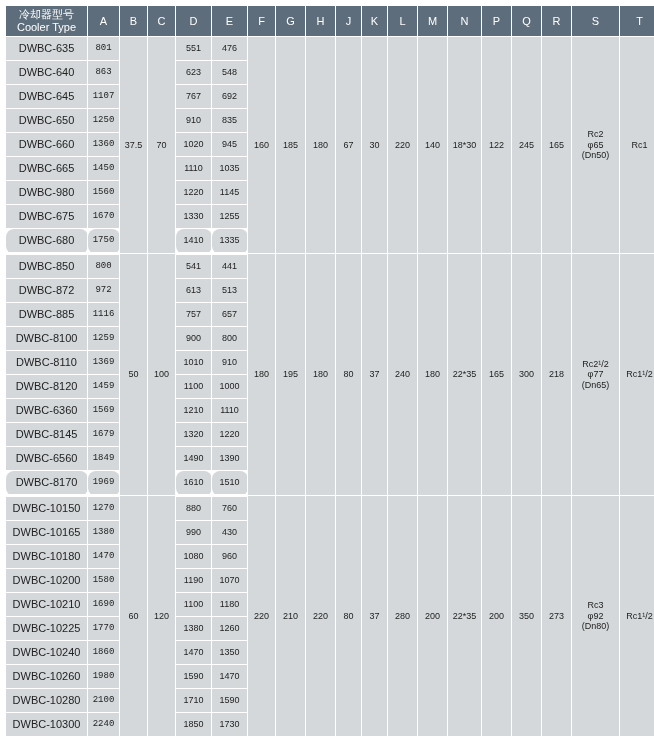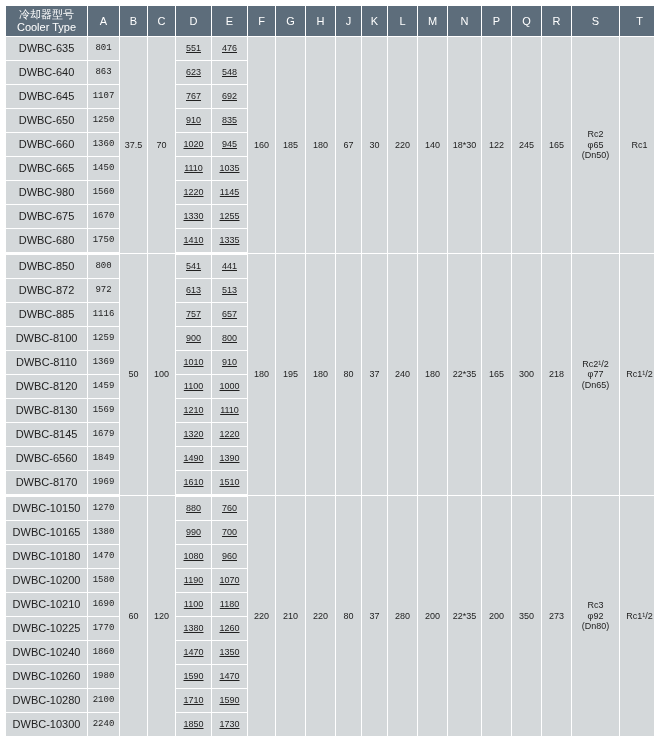--- a/index.html
+++ b/index.html
@@ -59,31 +59,31 @@
     background: #d4d8da;
     margin-top: 48px;
   }
   td.num {
     background: #d4d8da;
     font-family: Liberation Mono, monospace;
   }
   
   td.lite {
     background: #dde1e3;
-    text-decoration: underline;
   }
   td.merge {
     background: #d4d8da;
   }
   td.multiline {
     line-height: 1.35;
   }
   
   tr.group-end td {
     border-bottom: 3px solid #ffffff;
+    border-radius: 8px;
   }
 </style>
 </head>
 <body>
 
 <div id="sheet">
   <table class="spec">
     <colgroup>
       <col style="width:82px">
       <col style="width:32px">
@@ -246,21 +246,21 @@
           <td class="lite">1010</td>
           <td class="lite">910</td>
         </tr>
         <tr>
           <td class="model">DWBC-8120</td>
           <td class="num">1459</td>
           <td class="lite">1100</td>
           <td class="lite">1000</td>
         </tr>
         <tr>
-          <td class="model">DWBC-8130</td>
+          <td class="model">DWBC-6360</td>
           <td class="num">1569</td>
           <td class="lite">1210</td>
           <td class="lite">1110</td>
         </tr>
         <tr>
           <td class="model">DWBC-8145</td>
           <td class="num">1679</td>
           <td class="lite">1320</td>
           <td class="lite">1220</td>
         </tr>
@@ -294,21 +294,21 @@
           <td rowspan="10" class="merge">200</td>
           <td rowspan="10" class="merge">350</td>
           <td rowspan="10" class="merge">273</td>
           <td rowspan="10" class="merge multiline">Rc3<br>φ92<br>(Dn80)</td>
           <td rowspan="10" class="merge">Rc1¹/2</td>
         </tr>
         <tr>
           <td class="model">DWBC-10165</td>
           <td class="num">1380</td>
           <td class="lite">990</td>
-          <td class="lite">700</td>
+          <td class="lite">430</td>
         </tr>
         <tr>
           <td class="model">DWBC-10180</td>
           <td class="num">1470</td>
           <td class="lite">1080</td>
           <td class="lite">960</td>
         </tr>
         <tr>
           <td class="model">DWBC-10200</td>
           <td class="num">1580</td>

